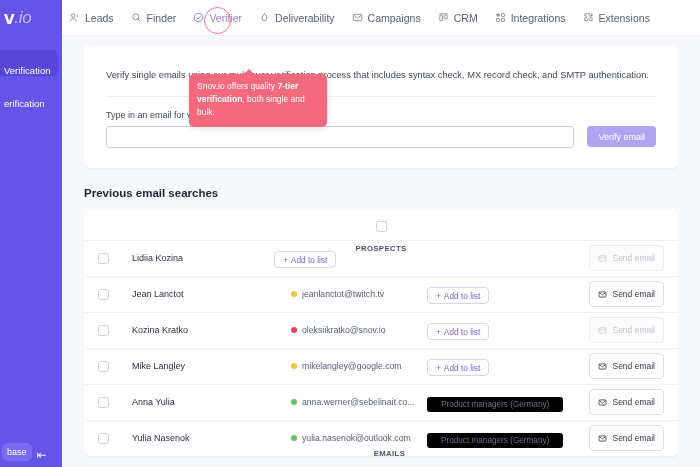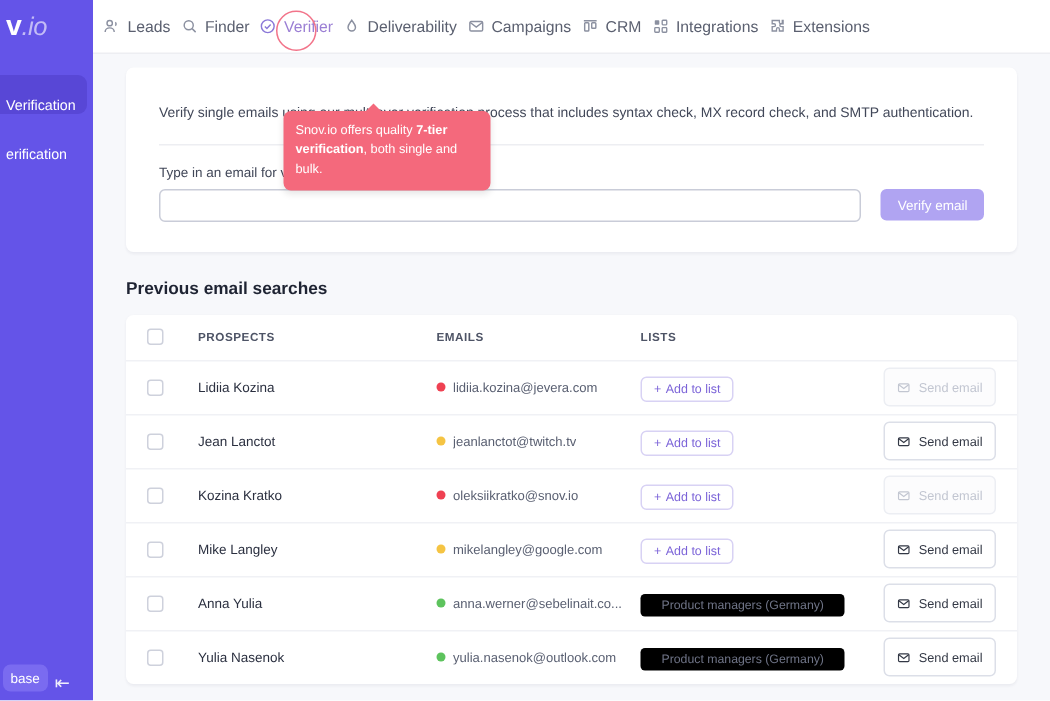--- a/index.html
+++ b/index.html
@@ -79,21 +79,21 @@
   }
 
   
   .topnav {
     height: 36px;
     flex: 0 0 36px;
     background: #ffffff;
     border-bottom: 1px solid #edeef2;
     display: flex;
     align-items: center;
-    gap: 7px;
+    gap: 17px;
     padding-left: 7px;
     position: relative;
   }
   .nav-item {
     display: flex;
     align-items: center;
     gap: 5px;
     font-size: 10.5px;
     color: #5b6070;
     white-space: nowrap;
@@ -215,21 +215,21 @@
     box-shadow: 0 1px 2px rgba(30,35,60,.06);
     overflow: hidden;
   }
   .trow {
     display: flex;
     align-items: center;
     height: 36px;
     padding: 0 14px;
     border-top: 1px solid #f0f1f5;
   }
-  .trow.head { border-top: none; height: 30px; }
+  .trow.head { border-top: none; height: 30px; flex-direction: column; }
   .c-check { flex: 0 0 34px; display:flex; align-items:center; }
   .c-pros  { flex: 0 0 142px; }
   .c-mail  { flex: 0 0 136px; display: flex; align-items: center; gap: 5px; margin-left: 17px; }
   .c-list  { flex: 1 1 auto; }
   .c-act   { flex: 0 0 90px; display: flex; justify-content: flex-end; }
 
   .th {
     font-size: 7.8px;
     font-weight: 700;
     color: #4e5466;
@@ -427,24 +427,20 @@
           <div class="c-mail th">EMAILS</div>
           <div class="c-list th">LISTS</div>
           <div class="c-act"></div>
         </div>
         <div id="rows">
             <div class="trow">
               <div class="c-check">
                 <span class="cb"></span>
               </div>
               <div class="c-pros name">Lidiia Kozina</div>
-              <div class="c-mail">
-                <span class="dot" style="background: rgb(239, 65, 82);"></span>
-                <span class="mail">lidiia.kozina@jevera.com</span>
-              </div>
               <div class="c-list"><button class="addbtn">
                   <span>+</span>
                   <span>Add to list</span>
                 </button></div>
               <div class="c-act">
                 <button class="sendbtn disabled">
                   <span>
                     <svg width="9" height="9" viewBox="0 0 16 16" fill="none" stroke="currentColor" stroke-width="1.4">
                       <rect x="1.8" y="3.4" width="12.4" height="9.2" rx="1.3"></rect>
                       <path d="M2.2 4.4L8 8.8l5.8-4.4"></path>

